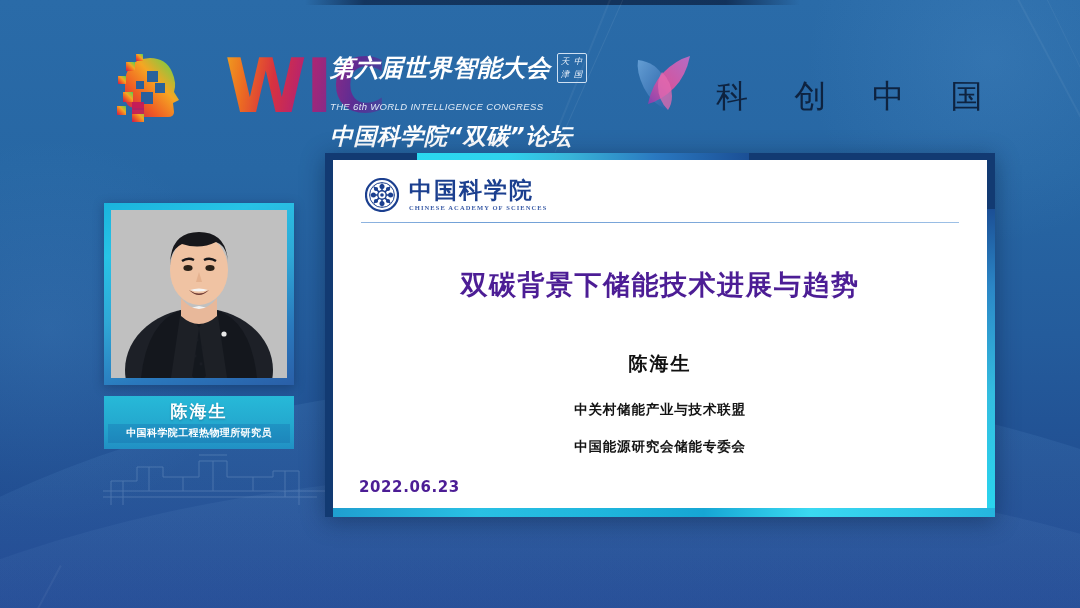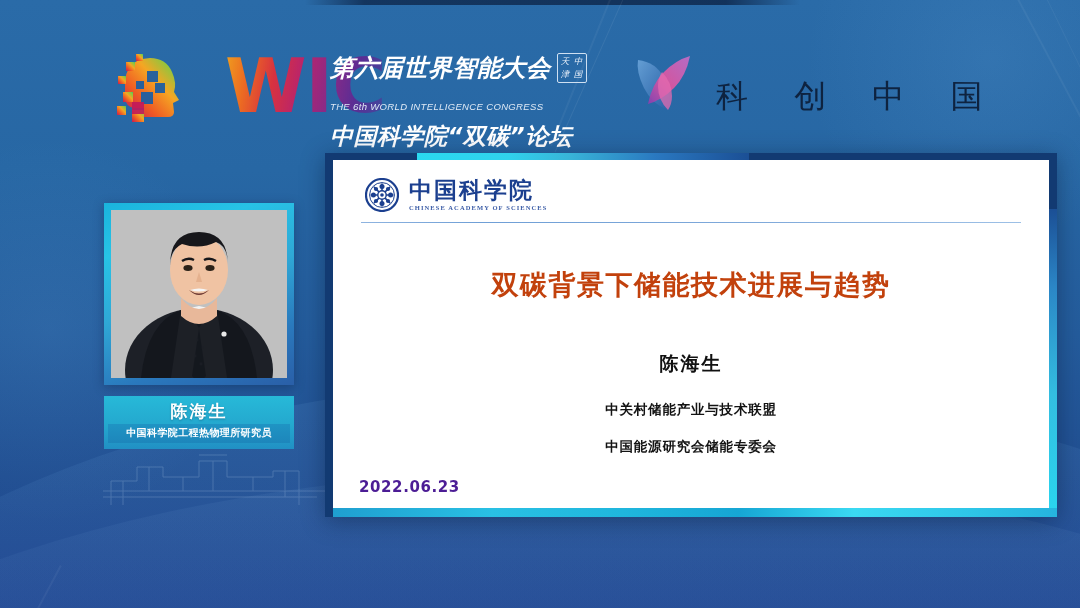--- a/index.html
+++ b/index.html
@@ -123,21 +123,21 @@
     text-shadow:0 1px 2px rgba(10,40,70,.35);
   }
   .np-sub{
     font-size:10px; font-weight:700; color:#ffffff; letter-spacing:.4px; margin-top:2px;
     font-family:"DejaVu Sans","Liberation Sans",sans-serif;
     background:linear-gradient(180deg,#1f94c4,#1d86bb); padding:2px 0 3px;
   }
 
   
   #slide-outer{
-    position:absolute; left:325px; top:153px; width:732px; height:364px;
+    position:absolute; left:325px; top:153px; width:670px; height:364px;
     background:#123a72;
     padding:7px 8px 9px 8px;
     box-shadow:0 4px 22px rgba(6,24,52,.42);
   }
   .edge-top{
     position:absolute; left:92px; top:0; width:332px; height:7px;
     background:linear-gradient(90deg,#2ad8f0 0%,#30d2ec 28%,#38b4d8 46%,#2a78c0 72%,#1b4f95 100%);
   }
   .edge-right{
     position:absolute; right:0; top:56px; width:8px; bottom:9px;
@@ -163,21 +163,21 @@
     font-size:6.5px; color:#3b5ca6; letter-spacing:1.1px; margin-top:3px;
     font-family:"Liberation Serif",serif; font-weight:700;
   }
   .cas-rule{
     height:1px; margin:10px 2px 0 2px;
     background:linear-gradient(90deg,#8fb4e0,#6f9fd6 18%,#7fa9da 60%,#9dc0e6);
   }
 
   .slide-title{
     text-align:center; margin-top:44px;
-    font-size:27px; font-weight:700; color:#c2410c; letter-spacing:1.5px;
+    font-size:27px; font-weight:700; color:#4c1d95; letter-spacing:1.5px;
     font-family:"DejaVu Sans","Liberation Sans",sans-serif;
   }
   .slide-author{
     text-align:center; margin-top:48px;
     font-size:19px; font-weight:700; color:#111111; letter-spacing:2px;
     font-family:"DejaVu Sans","Liberation Sans",sans-serif;
   }
   .slide-affil{
     text-align:center; margin-top:26px;
     font-size:13.5px; font-weight:700; color:#131313; letter-spacing:.8px; line-height:1;

